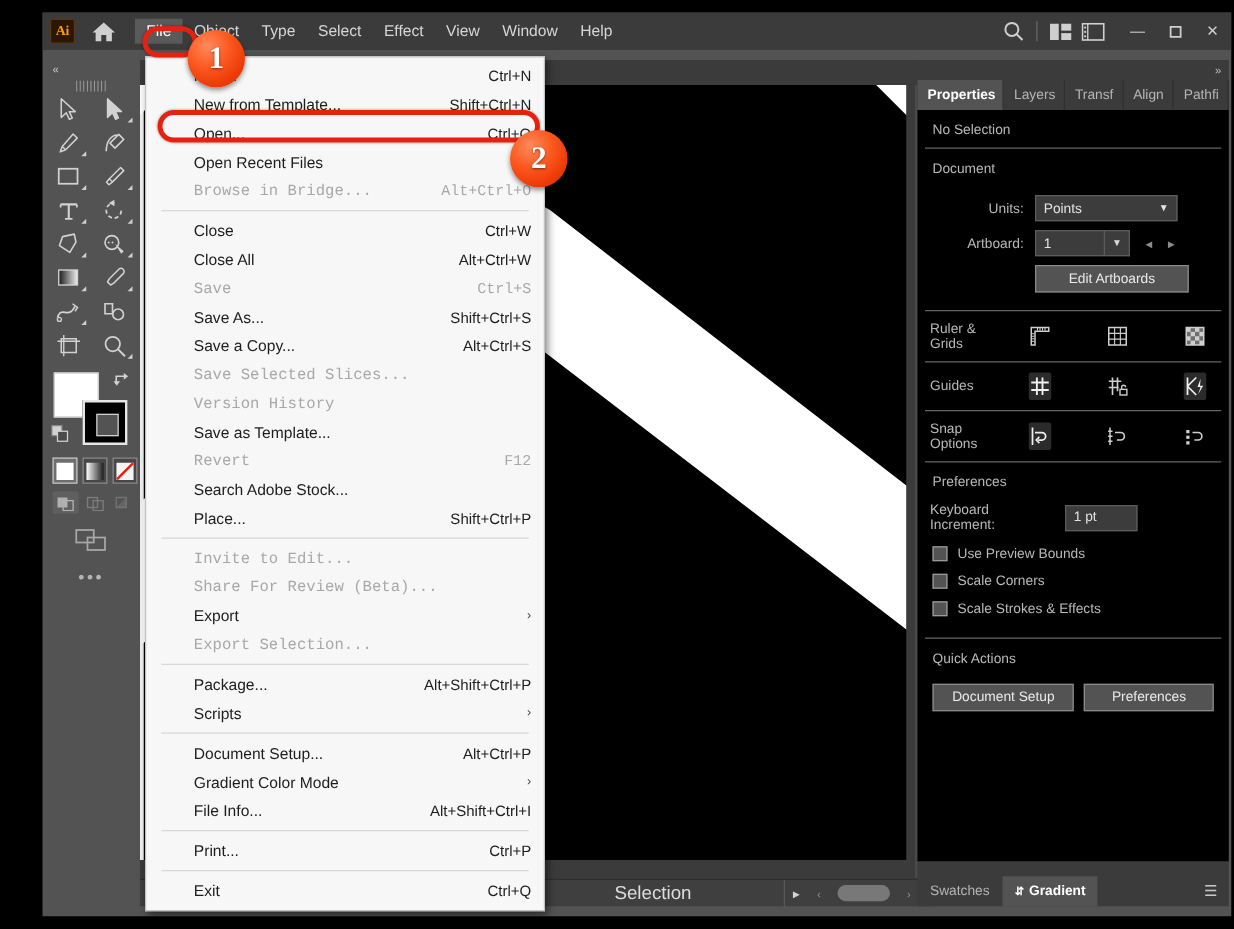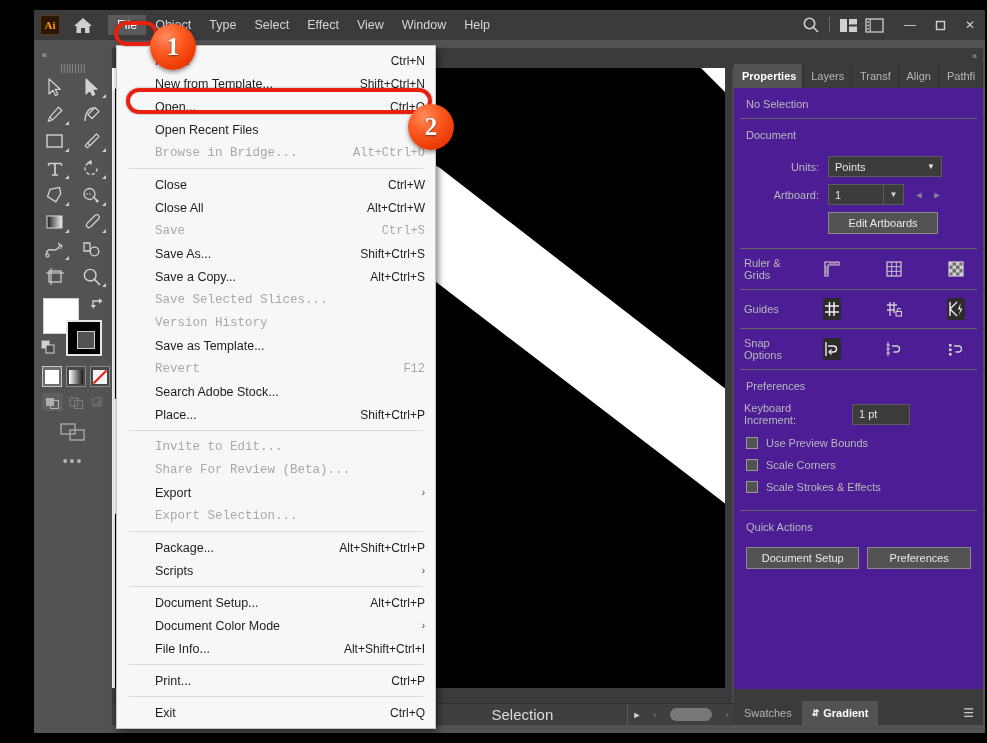--- a/index.html
+++ b/index.html
@@ -169,21 +169,21 @@
     height: 16px; display: flex; align-items: center; justify-content: flex-end;
     padding-right: 6px; color: #bdbdbd; font-size: 9px;
   }
   .rp-tabs { display: flex; height: 24px; background: #3b3b3b; }
   .rp-tab {
     display: flex; align-items: center; padding: 0 8px; font-size: 11px;
     color: #b5b5b5; background: #3b3b3b; border-right: 1px solid #2f2f2f;
     overflow: hidden; white-space: nowrap;
   }
   .rp-tab.active { background: #535353; color: #ffffff; font-weight: bold; }
-  .rp-body { background: #4c1d95; height: 601px; position: relative; }
+  .rp-body { background: #000000; height: 601px; position: relative; }
   .rp-section-label { color: #b9b9b9; font-size: 11px; padding: 10px 0 8px 12px; }
   .rp-divider { height: 1px; background: #646464; margin: 0 6px; }
   .rp-row { display: flex; align-items: center; padding: 7px 10px 0 10px; }
   .rp-label { color: #b9b9b9; font-size: 11px; text-align: right; }
   .rp-select {
     background: #3c3c3c; border: 1px solid #5c5c5c; height: 21px;
     display: flex; align-items: center; justify-content: space-between;
     color: #e4e4e4; font-size: 11px; padding: 0 6px;
   }
   .rp-input {
@@ -576,21 +576,21 @@
 
       <div class="rp-row">
         <div class="rp-label" style="width:75px">Artboard:</div>
         <div class="rp-input" style="width:56px;margin-left:9px">1</div>
         <div class="rp-stepper">▼</div>
         <div class="rp-arrowbtn" style="margin-left:6px">◄</div>
         <div class="rp-arrowbtn">►</div>
       </div>
 
       <div class="rp-row">
-        <div class="rp-button" style="width:110px;margin-left:84px">Edit Artboards</div>
+        <div class="rp-button" style="width:123px;margin-left:84px">Edit Artboards</div>
       </div>
 
       <div class="rp-divider" style="margin-top:14px"></div>
 
       <div class="icon-row">
         <div class="rp-label">Ruler &amp; Grids</div>
         <div class="icn">
           <svg width="18" height="18" viewBox="0 0 18 18">
               <path d="M2 2 L16 2 L16 5 L5 5 L5 16 L2 16 Z" fill="none" stroke="#cfcfcf" stroke-width="1.2"></path>
               <path d="M7 2.2 L7 4.4 M9 2.2 L9 4.4 M11 2.2 L11 4.4 M13 2.2 L13 4.4 M2.2 7 L4.4 7 M2.2 9 L4.4 9 M2.2 11 L4.4 11 M2.2 13 L4.4 13" stroke="#cfcfcf" stroke-width="0.9"></path>
@@ -802,21 +802,21 @@
       <div class="mrow">
         <span class="lbl">Scripts</span>
         <span class="submenu-arrow">›</span>
       </div>
       <div class="msep"></div>
       <div class="mrow">
         <span class="lbl">Document Setup...</span>
         <span class="acc">Alt+Ctrl+P</span>
       </div>
       <div class="mrow">
-        <span class="lbl">Document Color Mode</span>
+        <span class="lbl">Gradient Color Mode</span>
         <span class="submenu-arrow">›</span>
       </div>
       <div class="mrow">
         <span class="lbl">File Info...</span>
         <span class="acc">Alt+Shift+Ctrl+I</span>
       </div>
       <div class="msep"></div>
       <div class="mrow">
         <span class="lbl">Print...</span>
         <span class="acc">Ctrl+P</span>

